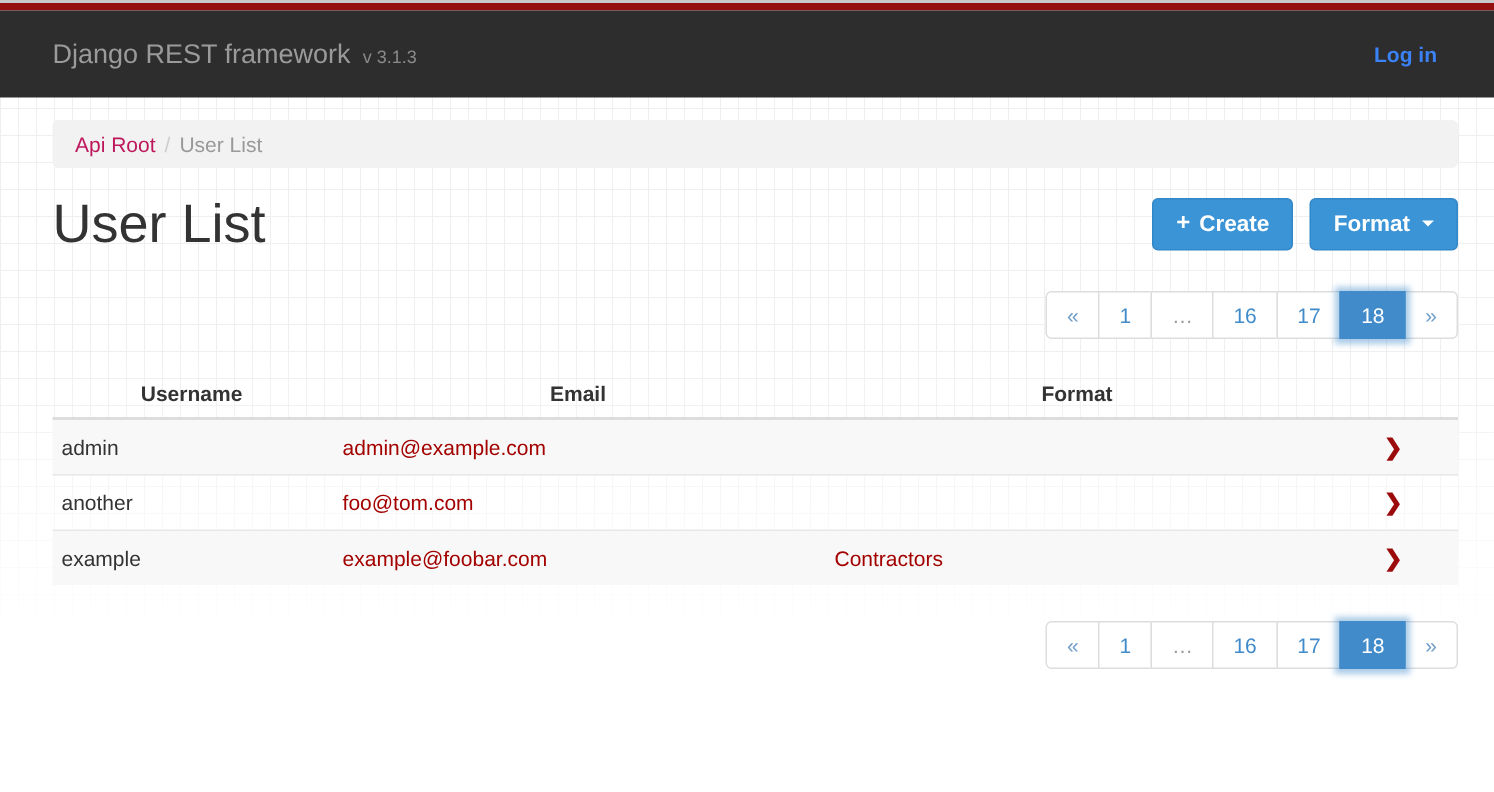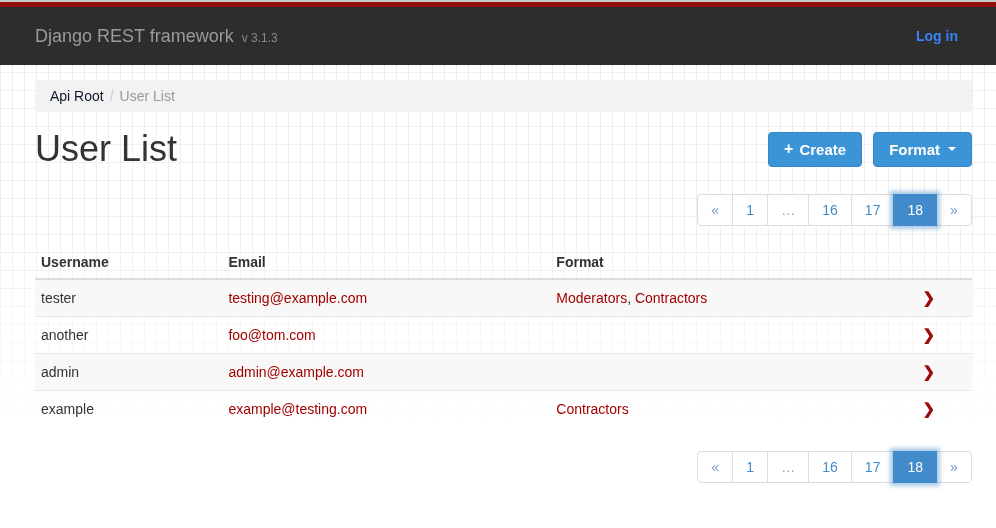--- a/index.html
+++ b/index.html
@@ -21,21 +21,21 @@
     padding:0 38px 0 35px;
   }
   .navbar .brand { color:#9a9a9a; font-size:18px; text-decoration:none; }
   .navbar .brand .version { font-size:12px; color:#8a8a8a; margin-left:3px; }
   .navbar .login { color:#3b82f6; font-size:14px; text-decoration:none; font-weight:bold; }
   .container { width:937px; margin-left:35px; }
   .breadcrumb {
     margin-top:15px; background:#f2f2f2; border-radius:4px;
     padding:8px 15px; font-size:14px; color:#999;
   }
-  .breadcrumb a { color:#0f172a; text-decoration:none; }
+  .breadcrumb a { color:#be185d; text-decoration:none; }
   .breadcrumb .sep { color:#cccccc; margin:0 6px; }
   .breadcrumb .active { color:#999999; }
   .header-row {
     margin-top:12px; display:flex; justify-content:space-between; align-items:center;
   }
   .header-row h1 { font-size:36px; font-weight:normal; color:#333333; line-height:50px; }
   .btn-area { display:flex; gap:11px; }
   .btn {
     background:#3b94d6; border:1px solid #3187c8; color:#ffffff;
     font-family:"Liberation Sans", sans-serif;
@@ -61,21 +61,21 @@
   ul.pagination li:first-child a { border-radius:4px 0 0 4px; margin-left:0; }
   ul.pagination li:last-child a { border-radius:0 4px 4px 0; }
   ul.pagination li.arrow a { color:#6f9ec9; }
   ul.pagination li.ellipsis a { color:#999999; cursor:default; }
   ul.pagination li.active a {
     background:#428bca; border-color:#428bca; color:#ffffff; font-weight:normal;
     box-shadow:0 0 4px 3px rgba(66,139,202,0.45); z-index:2;
   }
   table.table { margin-top:20px; width:100%; border-collapse:collapse; font-size:14px; }
   table.table th {
-    text-align:left; padding:8px 8px 8px 6px; color:#333333;
+    text-align:center; padding:8px 8px 8px 6px; color:#333333;
     border-bottom:2px solid #dddddd; font-weight:bold;
   }
   table.table td { padding:9px 8px 9px 6px; border-top:1px solid #e7e7e7; color:#333333; }
   table.table tbody tr:first-child td { border-top:none; }
   table.table tbody tr:nth-child(odd) { background:#f8f8f8; }
   table.table a { color:#a30000; text-decoration:none; }
   .col-username { width:20%; }
   .col-email { width:35%; }
   .col-groups { width:36%; }
   .col-detail { width:9%; }
@@ -152,40 +152,34 @@
     <thead>
       <tr>
           <th>Username</th>
           <th>Email</th>
           <th>Format</th>
           <th></th>
         </tr>
     </thead>
     <tbody>
         <tr>
-          <td>tester</td>
-          <td><a href="#">testing@example.com</a></td>
-          <td><a href="#">Moderators</a>, <a href="#">Contractors</a></td>
+          <td>admin</td>
+          <td><a href="#">admin@example.com</a></td>
+          <td></td>
           <td class="detail"><span class="chevron">❯</span></td>
         </tr>
         <tr>
           <td>another</td>
           <td><a href="#">foo@tom.com</a></td>
           <td></td>
           <td class="detail"><span class="chevron">❯</span></td>
         </tr>
         <tr>
-          <td>admin</td>
-          <td><a href="#">admin@example.com</a></td>
-          <td></td>
-          <td class="detail"><span class="chevron">❯</span></td>
-        </tr>
-        <tr>
           <td>example</td>
-          <td><a href="#">example@testing.com</a></td>
+          <td><a href="#">example@foobar.com</a></td>
           <td><a href="#">Contractors</a></td>
           <td class="detail"><span class="chevron">❯</span></td>
         </tr>
       </tbody>
   </table>
 
   <div class="pag-row bottom">
     <ul class="pagination">
         <li class="arrow">
           <a href="#">«</a>

